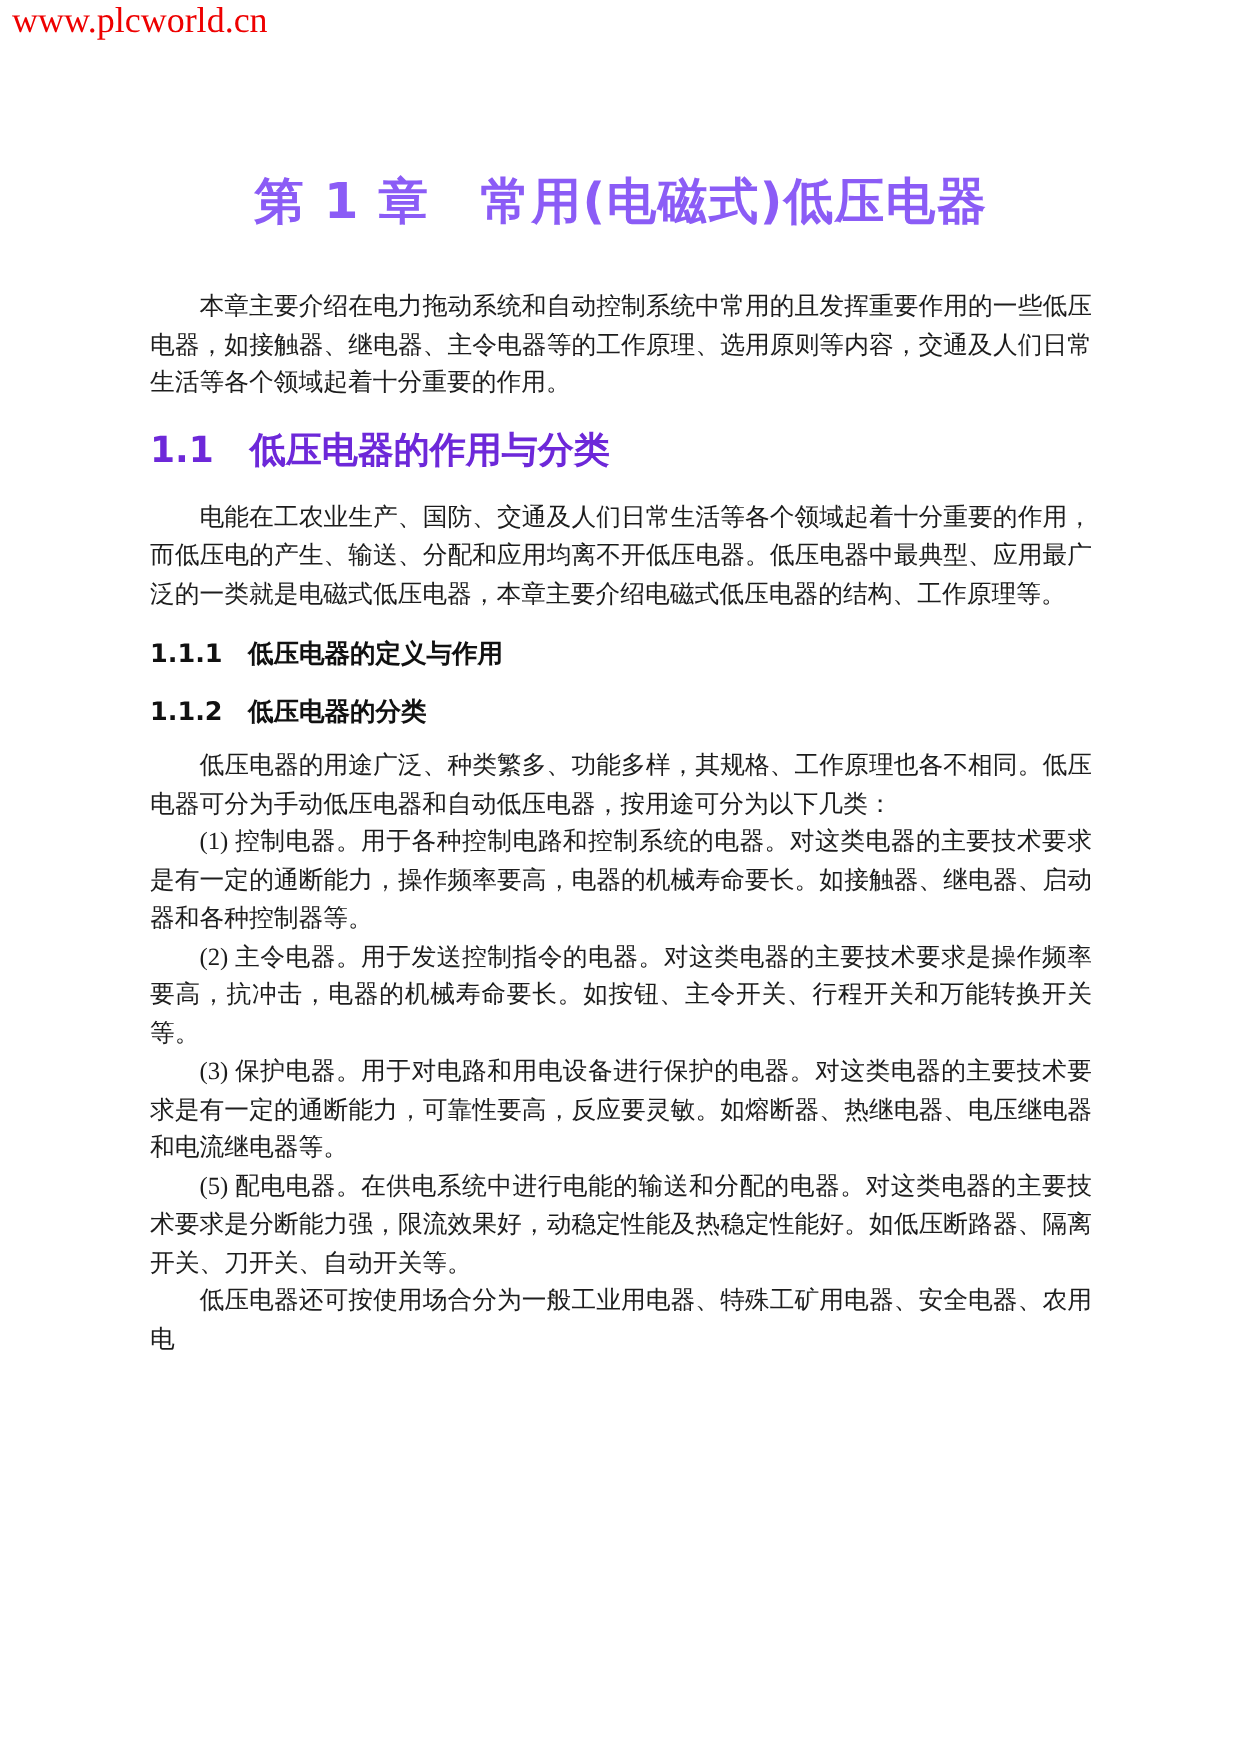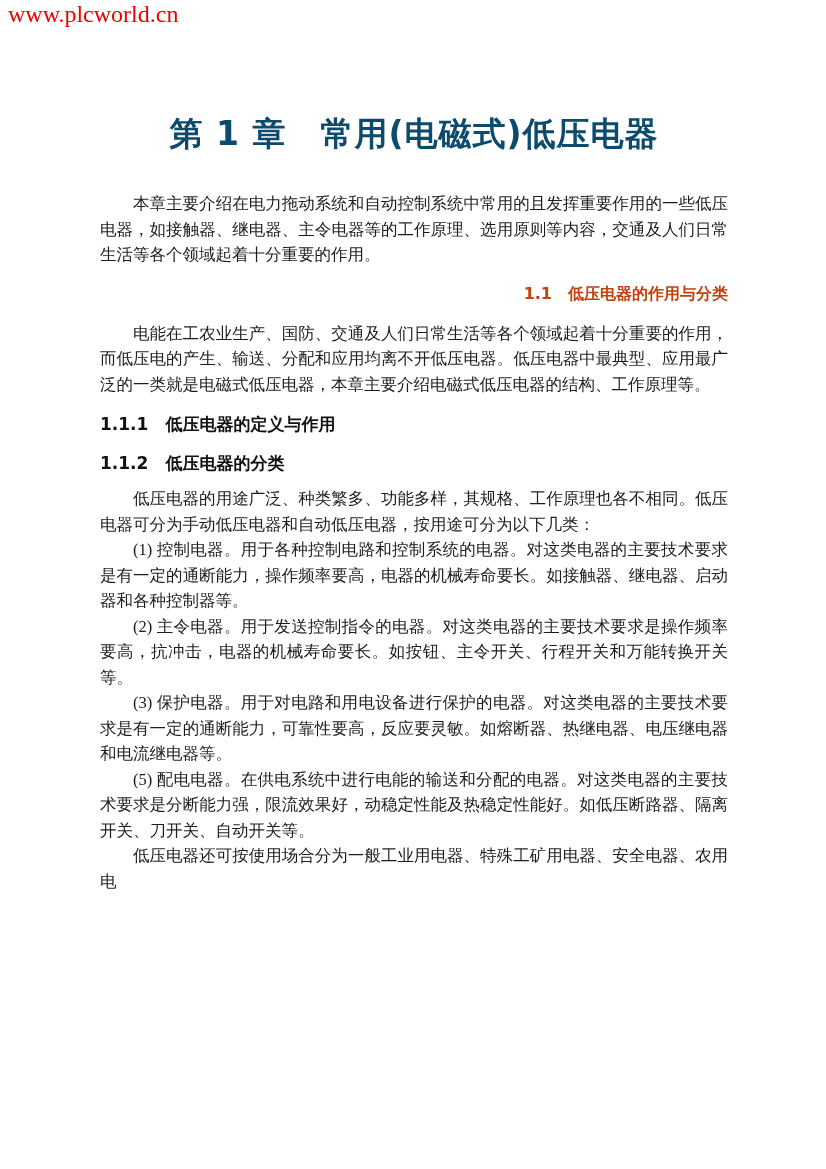--- a/index.html
+++ b/index.html
@@ -28,39 +28,39 @@
     left: 100px; top: 0;
     width: 628px;
   }
   .chapter-title {
     margin: 112px 0 0 0;
     text-align: center;
     font-family: "DejaVu Sans", "Liberation Sans", sans-serif;
     font-weight: bold;
     font-size: 33px;
     letter-spacing: 1px;
-    color: #0c4a6e;
+    color: #8b5cf6;
   }
   .para {
     margin: 0;
     font-size: 16.5px;
     line-height: 25.5px;
     text-align: justify;
     text-indent: 2em;
     font-family: "Liberation Serif", "DejaVu Serif", serif;
     color: #1c1c1c;
   }
   .intro-para { margin-top: 34px; }
   .sec-heading {
     margin: 16px 0 0 0;
-    text-align: right;
+    text-align: left;
     font-family: "DejaVu Sans", "Liberation Sans", sans-serif;
     font-weight: bold;
-    font-size: 16px;
-    color: #c2410c;
+    font-size: 24px;
+    color: #6d28d9;
   }
   .sec-para { margin-top: 16px; }
   .sub-heading {
     margin: 16px 0 11px 0;
     text-align: left;
     font-family: "DejaVu Sans", "Liberation Sans", sans-serif;
     font-weight: bold;
     font-size: 17px;
     color: #111;
   }

